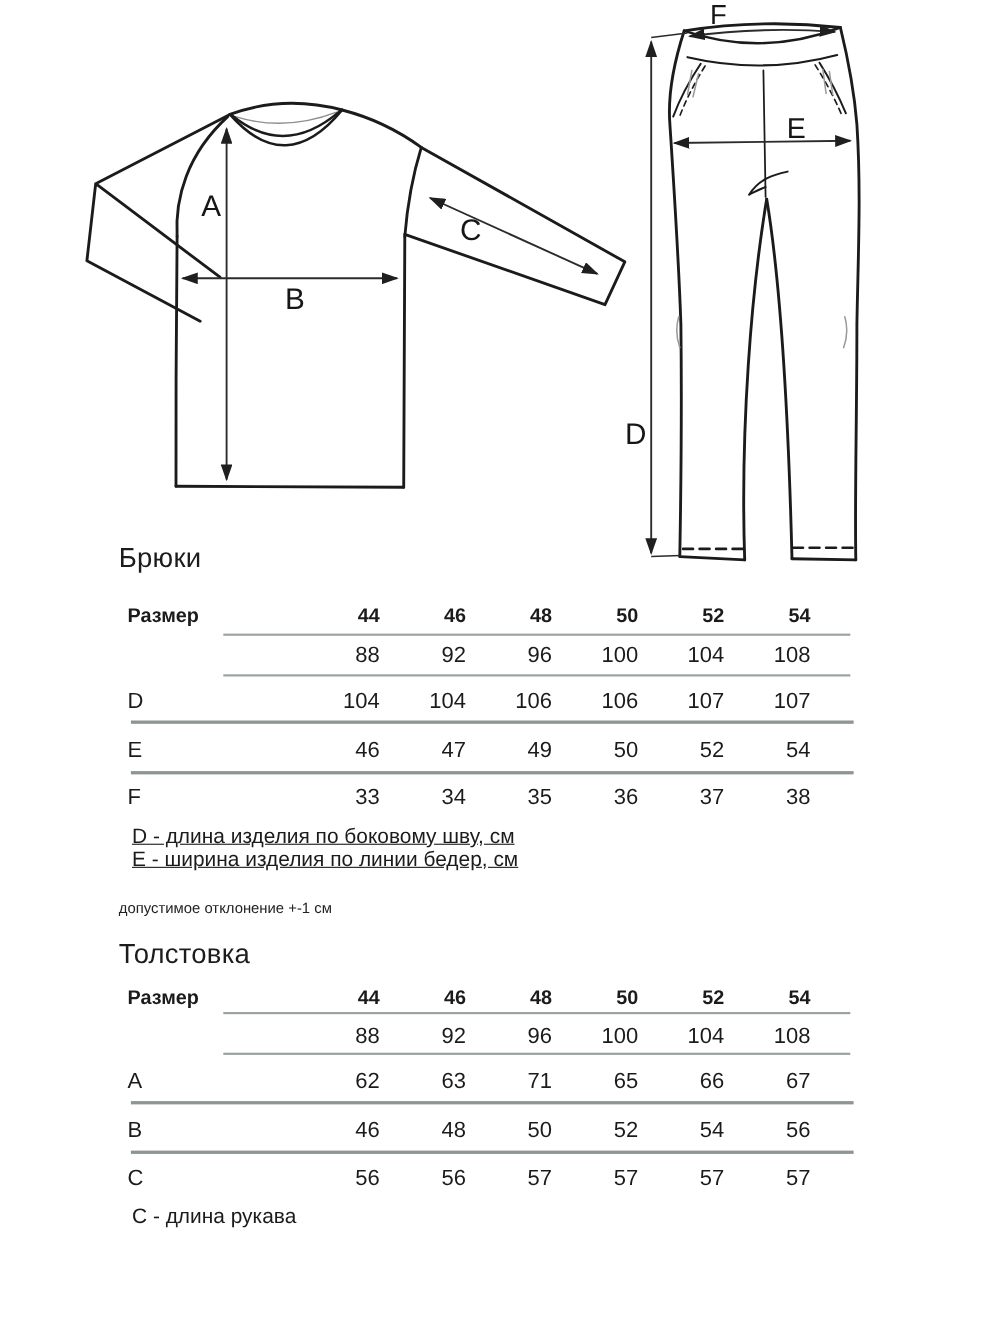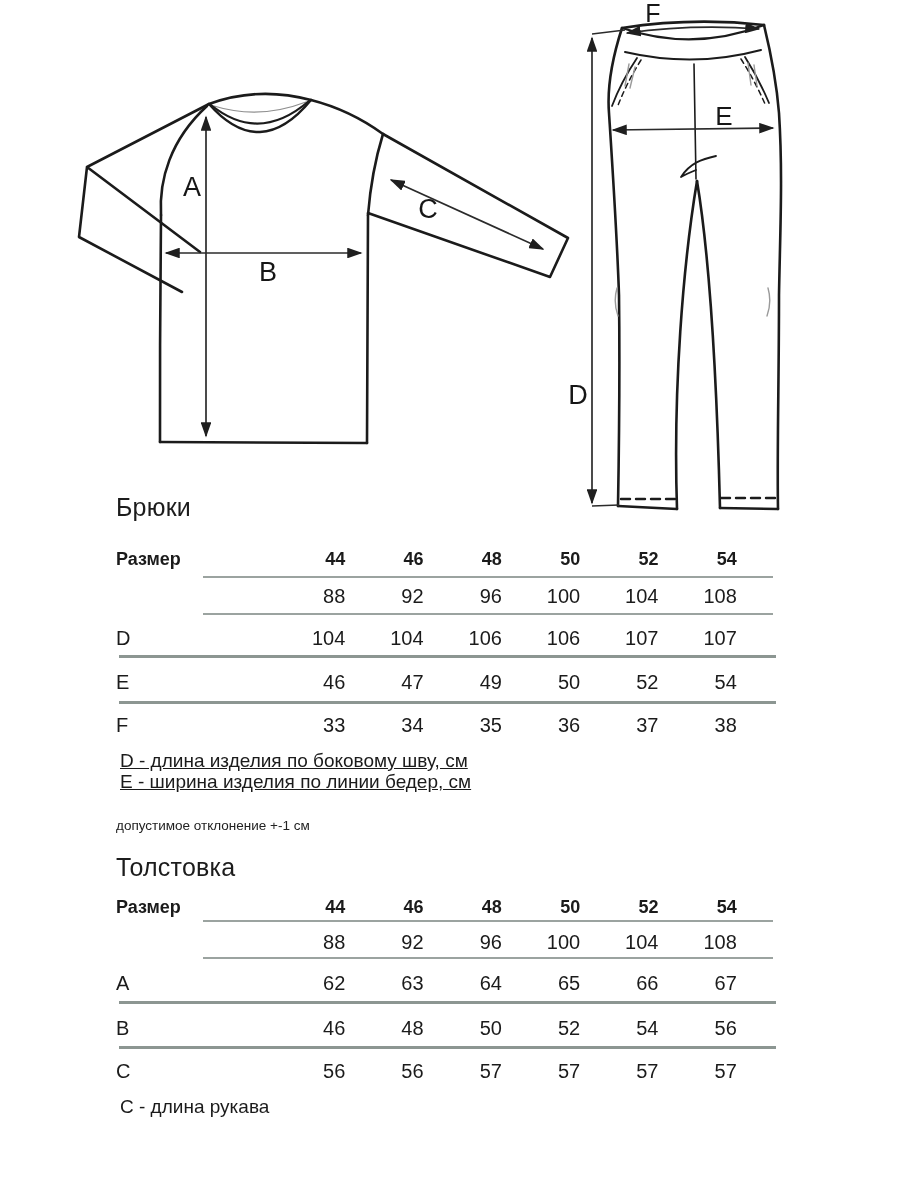--- a/index.html
+++ b/index.html
@@ -2,37 +2,37 @@
 <html><head>
 <meta charset="utf-8">
 <style>
   html,body{margin:0;padding:0;}
   body{
     width:900px;height:1200px;background:#ffffff;position:relative;overflow:hidden;
     font-family:"Liberation Sans","DejaVu Sans",sans-serif;color:#1b1b1b;
   }
   .page{position:absolute;left:0;top:0;width:900px;height:1200px;background:#fff;}
   svg text{font-family:"Liberation Sans","DejaVu Sans",sans-serif;fill:#161616;}
-  .h2{position:absolute;left:116px;font-size:25px;line-height:26px;color:#1c1c1c;letter-spacing:0.2px;}
+  .h2{position:absolute;left:108px;font-size:25px;line-height:26px;color:#1c1c1c;letter-spacing:0.2px;}
   .trow{
     position:absolute;left:115px;width:622px;height:24px;
     display:grid;grid-template-columns:152px repeat(6,78.3px);align-items:center;
   }
   .trow .cell{text-align:right;font-size:20px;}
   .trow .lbl{text-align:left;font-size:20px;padding-left:1px;}
   .hdr .cell,.hdr .lbl{font-weight:bold;font-size:18px;}
   .t1pad{padding-left:45px;}
   .t2pad{padding-left:4px;}
   .line{position:absolute;}
   .thin{left:203px;width:570px;height:2px;background:#9ba3a0;}
   .thick{left:119px;width:657px;height:3px;background:#8c9692;}
   .legend{position:absolute;left:120px;font-size:19px;}
   .lg1{line-height:21px;text-decoration:underline;}
   .lg2{line-height:34px;}
-  .note{position:absolute;left:116px;font-size:13.5px;color:#222;}
+  .note{position:absolute;left:108px;font-size:13.5px;color:#222;}
 </style>
 </head>
 <body>
 
 <div class="page">
 
   <svg width="900" height="540" viewBox="0 0 900 540" style="position:absolute;left:0;top:0;">
     <defs>
       <marker id="arw" viewBox="0 0 10 7" refX="9" refY="3.5" markerWidth="9" markerHeight="6.3" orient="auto-start-reverse">
           <path d="M0,0 L10,3.5 L0,7 Z" fill="#1f1f1f"></path>
@@ -186,21 +186,21 @@
       <div class="cell">100</div>
       <div class="cell">104</div>
       <div class="cell">108</div>
     </div>
     <div class="line thin" style="top:957px;"></div>
 
     <div class="trow" style="top:971px;">
       <div class="lbl t2pad">A</div>
       <div class="cell">62</div>
       <div class="cell">63</div>
-      <div class="cell">64</div>
+      <div class="cell">71</div>
       <div class="cell">65</div>
       <div class="cell">66</div>
       <div class="cell">67</div>
     </div>
     <div class="line thick" style="top:1001px;"></div>
 
     <div class="trow" style="top:1016px;">
       <div class="lbl t2pad">B</div>
       <div class="cell">46</div>
       <div class="cell">48</div>

